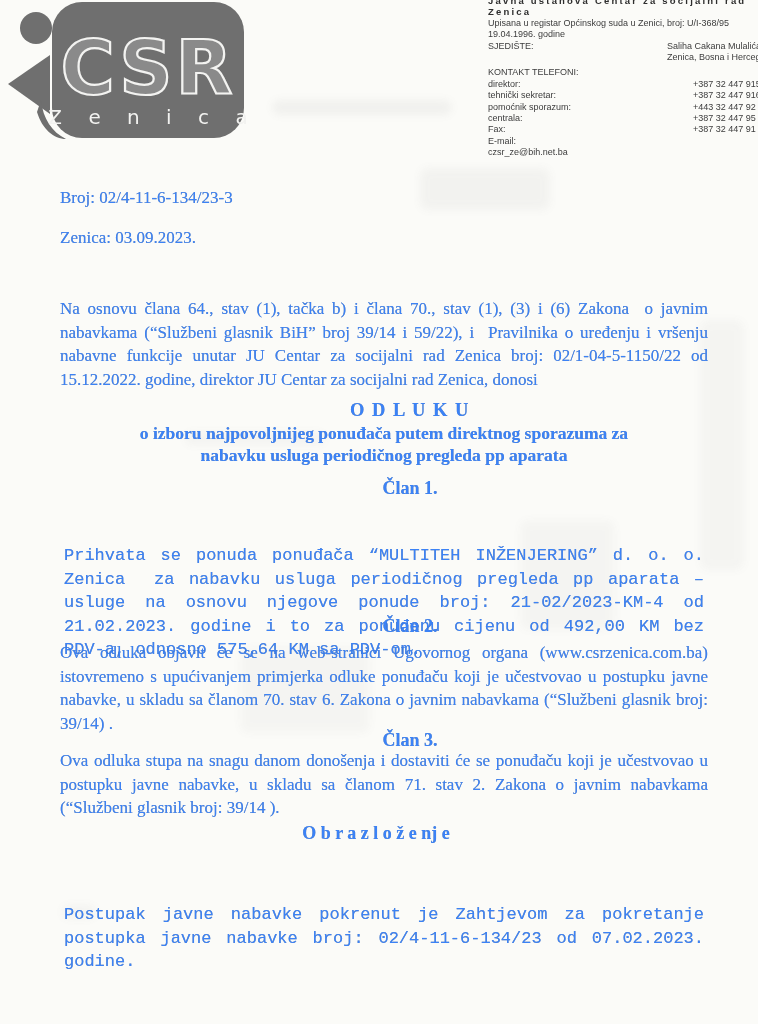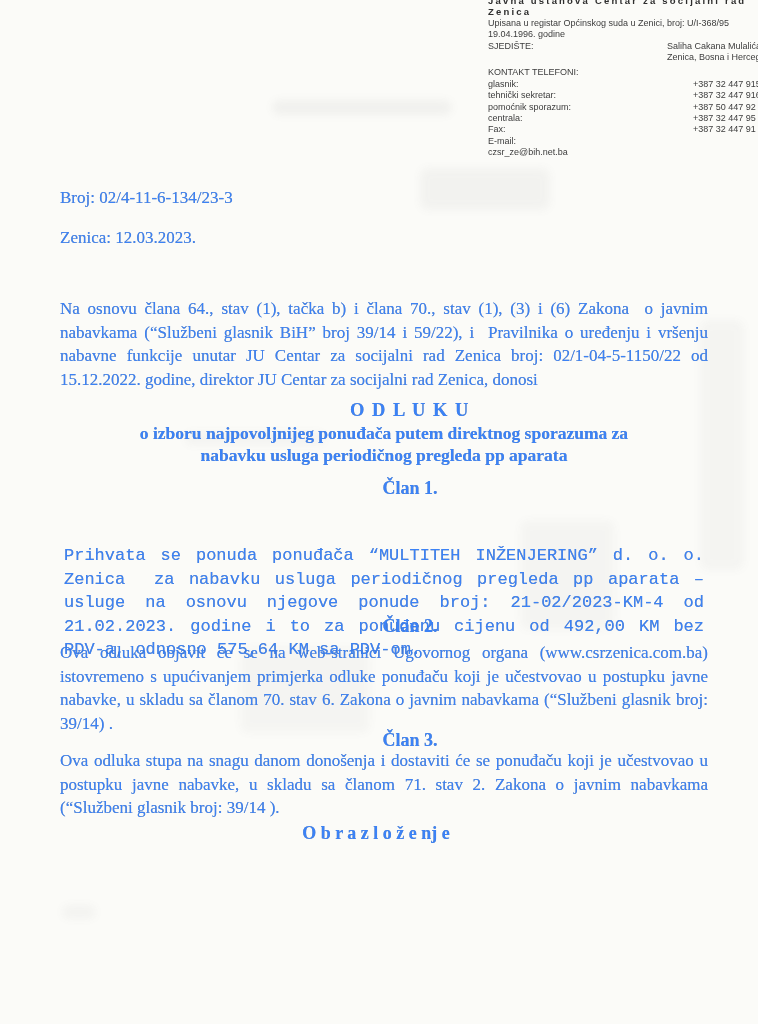--- a/index.html
+++ b/index.html
@@ -54,61 +54,73 @@
 <div class="page">
 
   <div class="smudge" style="left:272px;top:100px;width:180px;height:15px;opacity:.07;"></div>
   <div class="smudge" style="left:420px;top:168px;width:130px;height:42px;opacity:.06;"></div>
   <div class="smudge" style="left:700px;top:320px;width:44px;height:250px;opacity:.045;"></div>
   <div class="smudge" style="left:185px;top:432px;width:140px;height:13px;opacity:.05;"></div>
   <div class="smudge" style="left:520px;top:520px;width:95px;height:110px;opacity:.04;"></div>
   <div class="smudge" style="left:240px;top:648px;width:130px;height:85px;opacity:.04;"></div>
   <div class="smudge" style="left:62px;top:905px;width:34px;height:14px;opacity:.05;"></div>
 
+  <div class="logo">
+    <svg viewBox="0 0 240 140" width="240" height="140">
+      <g fill="#6f6f6f">
+        <circle cx="28" cy="26" r="16"></circle>
+        <polygon points="0,82 42,53 42,112"></polygon>
+        <path d="M33,98 C35,117 44,130 58,137 C46,137 34,127 29,110 Z"></path>
+      </g>
+      <rect x="44" y="0" width="192" height="136" rx="30" fill="#6f6f6f"></rect>
+      <text class="logo-acronym" x="140" y="92" text-anchor="middle">CSR</text>
+      <text class="logo-city" x="145" y="122" text-anchor="middle">Z e n i c a</text>
+    </svg>
+  </div>
 
   <div class="letterhead">
     <div class="lh-org">Javna ustanova Centar za socijalni rad</div>
     <div class="lh-org">Zenica</div>
     <div>Upisana u registar Općinskog suda u Zenici, broj: U/I-368/95</div>
     <div>19.04.1996. godine</div>
     <div class="lh-row">
       <span>SJEDIŠTE:</span>
       <span class="lh-addr">Saliha Cakana Mulalića br.</span>
     </div>
     <div class="lh-row">
       <span class="lh-addr">Zenica, Bosna i Hercegovi</span>
     </div>
     <div class="lh-gap"></div>
     <div>KONTAKT TELEFONI:</div>
     <div class="lh-row">
-      <span>glasnik:</span>
+      <span>direktor:</span>
       <span class="lh-val">+387 32 447 915</span>
     </div>
     <div class="lh-row">
       <span>tehnički sekretar:</span>
       <span class="lh-val">+387 32 447 916</span>
     </div>
     <div class="lh-row">
       <span>pomoćnik sporazum:</span>
-      <span class="lh-val"> +387 50 447 92</span>
+      <span class="lh-val"> +443 32 447 92</span>
     </div>
     <div class="lh-row">
       <span>centrala:</span>
       <span class="lh-val"> +387 32 447 95</span>
     </div>
     <div class="lh-row">
       <span>Fax:</span>
       <span class="lh-val"> +387 32 447 91</span>
     </div>
     <div>E-mail:</div>
     <div>czsr_ze@bih.net.ba</div>
   </div>
 
   <div class="blk" style="top:186px;">Broj: 02/4-11-6-134/23-3</div>
-  <div class="blk" style="top:226px;">Zenica: 12.03.2023.</div>
+  <div class="blk" style="top:226px;">Zenica: 03.09.2023.</div>
 
   <div class="blk" style="top:297px;">Na osnovu člana 64., stav (1), tačka b) i člana 70., stav (1), (3) i (6) Zakona  o javnim nabavkama (“Službeni glasnik BiH” broj 39/14 i 59/22), i  Pravilnika o uređenju i vršenju nabavne funkcije unutar JU Centar za socijalni rad Zenica broj: 02/1-04-5-1150/22 od 15.12.2022. godine, direktor JU Centar za socijalni rad Zenica, donosi</div>
 
   <div class="blk center bold title nudge-r" style="top:399px;">O D L U K U</div>
   <div class="blk center bold sub" style="top:423px;">
     <div class="sub-inner">o izboru najpovoljnijeg ponuđača putem direktnog sporazuma za nabavku usluga periodičnog pregleda pp aparata</div>
   </div>
 
   <div class="blk center bold heading nudge-r" style="top:477px;">Član 1.</div>
   <div class="blk" style="top:493px;">
@@ -116,17 +128,18 @@
   </div>
 
   <div class="blk center bold heading nudge-r" style="top:615px;">Član 2.</div>
   <div class="blk" style="top:641px;">Ova odluka objavit će se na web-stranici Ugovornog organa (www.csrzenica.com.ba) istovremeno s upućivanjem primjerka odluke ponuđaču koji je učestvovao u postupku javne nabavke, u skladu sa članom 70. stav 6. Zakona o javnim nabavkama (“Službeni glasnik broj: 39/14) .</div>
 
   <div class="blk center bold heading nudge-r" style="top:729px;">Član 3.</div>
   <div class="blk" style="top:749px;">Ova odluka stupa na snagu danom donošenja i dostaviti će se ponuđaču koji je učestvovao u postupku javne nabavke, u skladu sa članom 71. stav 2. Zakona o javnim nabavkama  (“Službeni glasnik broj: 39/14 ).</div>
 
   <div class="blk center bold heading nudge-l" style="top:822px;">O b r a z l o ž e nj e</div>
   <div class="blk" style="top:852px;">
+    <div class="pline">Postupak javne nabavke pokrenut je Zahtjevom za pokretanje postupka javne nabavke broj: 02/4-11-6-134/23 od 07.02.2023. godine.</div>
     
   </div>
 
 
 </div>
 
 </body></html>

